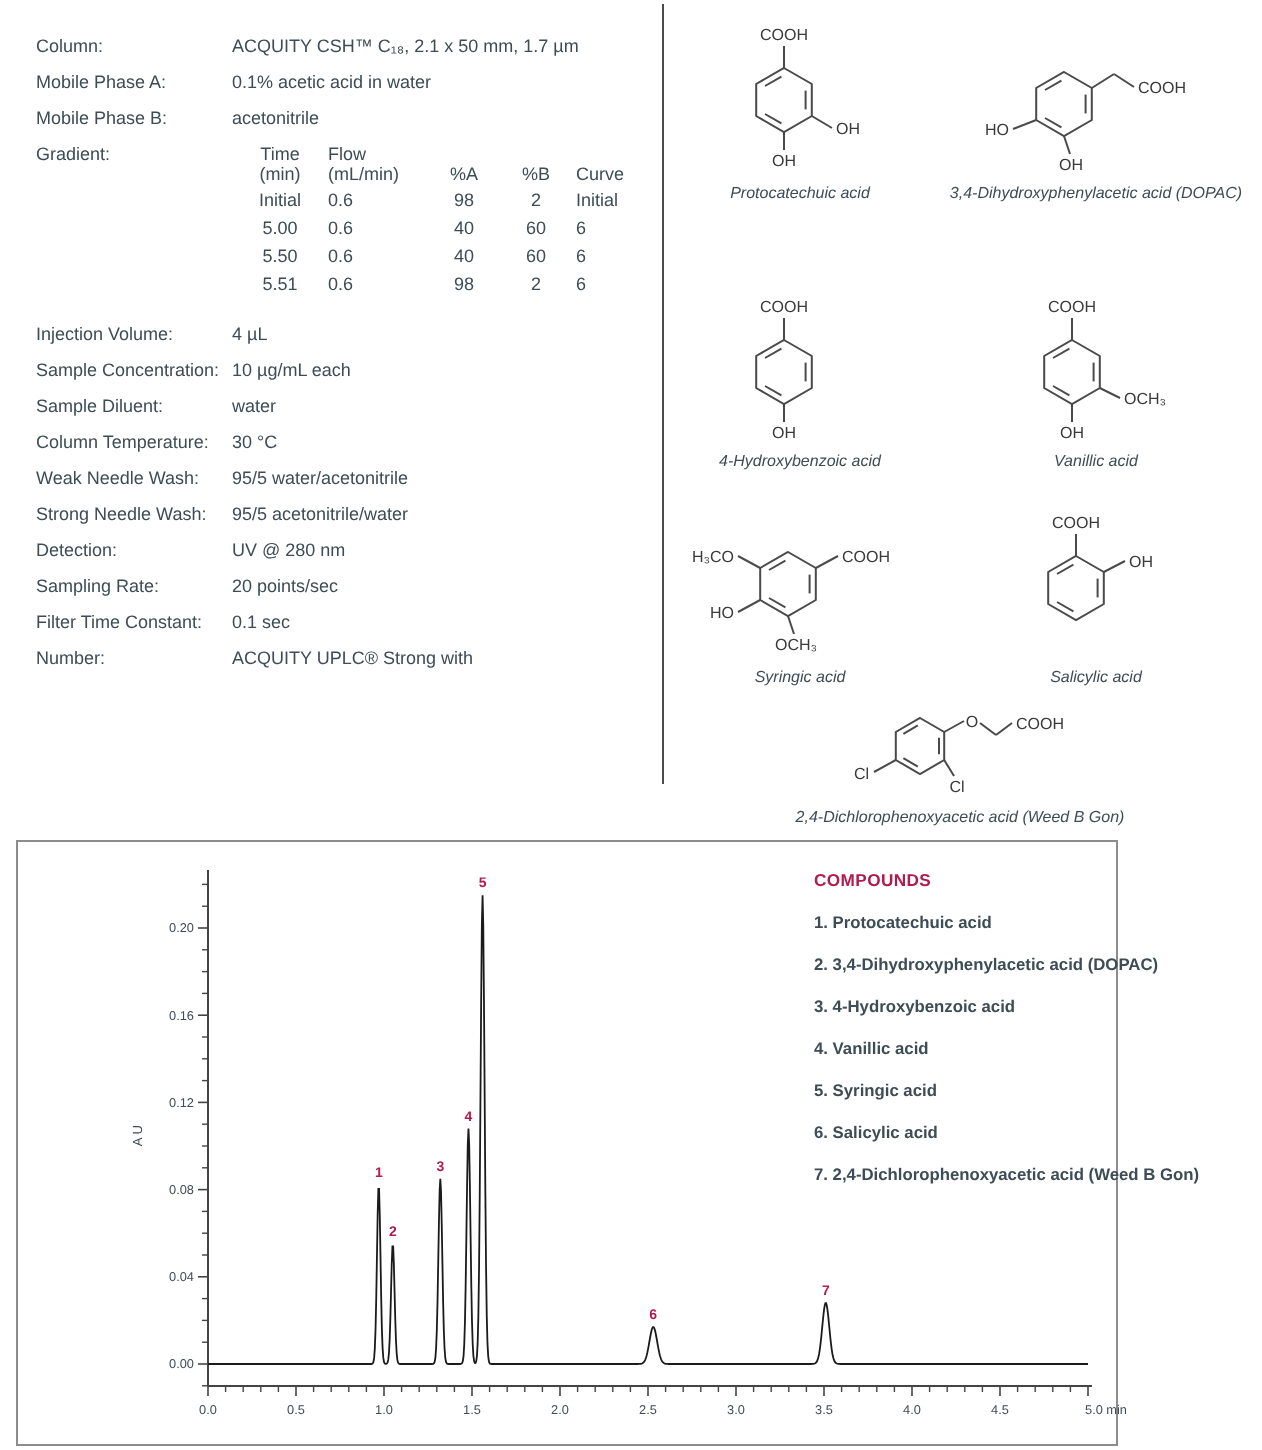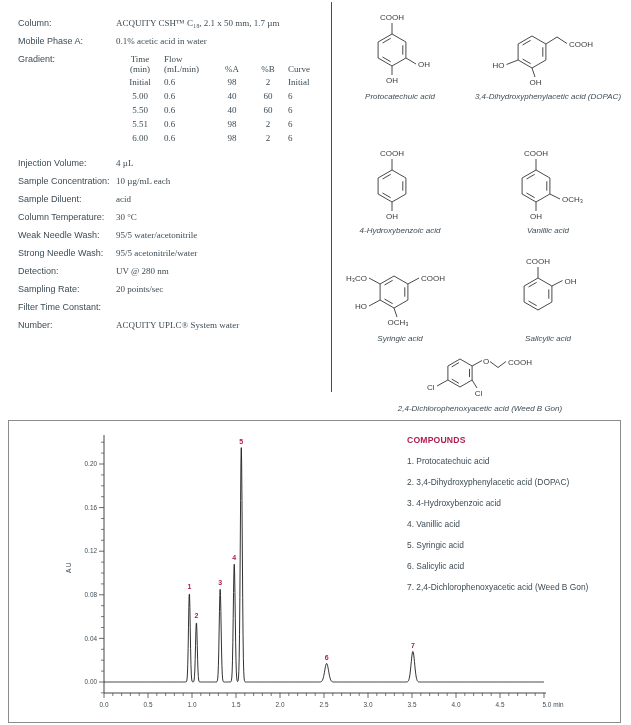--- a/index.html
+++ b/index.html
@@ -6,21 +6,21 @@
   html,body { margin:0; padding:0; background:#fff; }
   body {
     width:631px; height:725px; position:relative; overflow:hidden;
     font-family:"Liberation Sans", sans-serif; color:#3d4c55;
     -webkit-font-smoothing:antialiased;
   }
   
   .method { position:absolute; left:18px; top:5px; width:320px; font-size:9px; line-height:11px;margin-top:13px; }
   .mrow { display:flex; margin-bottom:7px; }
   .mlabel { width:98px; flex:none; }
-  .mvalue { flex:1;font-family:Liberation Serif, serif; }
+  .mvalue { flex:1; }
   .gtable { border-collapse:collapse; font-size:9px; margin-bottom:4px; }
   .gtable th { font-weight:normal; vertical-align:bottom; line-height:10px; white-space:pre-line; padding:0 0 3px 0; }
   .gtable td { padding:0; height:14px; vertical-align:top; }
   .c0 { width:48px; text-align:center; }
   .c1 { width:52px; text-align:left; }
   .c2 { width:32px; text-align:center; }
   .c3 { width:40px; text-align:center; }
   .c4 { width:48px; text-align:left; }
   
   .divider { position:absolute; left:331px; top:2px; width:1px; height:390px; background:#4a4a4a; }
@@ -29,38 +29,42 @@
   .struct svg { display:block; font-family:inherit; }
   .cap { font-size:8px; white-space:nowrap; text-align:right; margin-top:4px; color:#3d4c55;font-style:italic; }
   .s1 { left:330px; top:6px;  width:140px; }
   .s2 { left:466px; top:6px;  width:164px; }
   .s3 { left:330px; top:140px; width:140px; }
   .s4 { left:466px; top:140px; width:164px; }
   .s5 { left:330px; top:252px; width:140px; }
   .s6 { left:466px; top:252px; width:164px; }
   .s7 { left:345px; top:344px; width:270px; }
   
-  .panel { position:absolute; left:8px; top:420px; width:613px; height:303px; border:1px solid #8c8c8c; background:#fff; }
+  .panel { position:absolute; left:8px; top:420px; width:551px; height:303px; border:1px solid #8c8c8c; background:#fff; }
   #chrom { position:absolute; left:0; top:0; font-family:inherit; }
   .legend { position:absolute; left:398px; top:14px; width:212px; font-size:8.4px; }
   .legend-title { font-weight:bold; font-size:8.6px; margin-bottom:10px; letter-spacing:0.2px; }
-  .legend-item { line-height:12px; margin-bottom:9px; white-space:nowrap; }
+  .legend-item { line-height:12px; margin-bottom:9px; white-space:nowrap;font-weight:bold; }
 </style>
 </head>
 <body>
 
 <div class="method">
   <div id="m-top">
       <div class="mrow">
         <div class="mlabel">Column:</div>
         <div class="mvalue">ACQUITY CSH™ C₁₈, 2.1 x 50 mm, 1.7 µm</div>
       </div>
       <div class="mrow">
         <div class="mlabel">Mobile Phase A:</div>
         <div class="mvalue">0.1% acetic acid in water</div>
+      </div>
+      <div class="mrow">
+        <div class="mlabel">Mobile Phase B:</div>
+        <div class="mvalue">acetonitrile</div>
       </div>
     </div>
   <div class="mrow">
     <div class="mlabel">Gradient:</div>
     <div class="mvalue">
       <table class="gtable">
         <thead>
           <tr>
             <th class="c0">Time
 (min)</th>
@@ -93,43 +97,36 @@
               <td class="c3">60</td>
               <td class="c4">6</td>
             </tr>
             <tr>
               <td class="c0">5.51</td>
               <td class="c1">0.6</td>
               <td class="c2">98</td>
               <td class="c3">2</td>
               <td class="c4">6</td>
             </tr>
-            <tr>
-              <td class="c0">6.00</td>
-              <td class="c1">0.6</td>
-              <td class="c2">98</td>
-              <td class="c3">2</td>
-              <td class="c4">6</td>
-            </tr>
           </tbody>
       </table>
     </div>
   </div>
   <div id="m-bottom">
       <div class="mrow">
         <div class="mlabel">Injection Volume:</div>
         <div class="mvalue">4 µL</div>
       </div>
       <div class="mrow">
         <div class="mlabel">Sample Concentration:</div>
         <div class="mvalue">10 µg/mL each</div>
       </div>
       <div class="mrow">
         <div class="mlabel">Sample Diluent:</div>
-        <div class="mvalue">acid</div>
+        <div class="mvalue">water</div>
       </div>
       <div class="mrow">
         <div class="mlabel">Column Temperature:</div>
         <div class="mvalue">30 °C</div>
       </div>
       <div class="mrow">
         <div class="mlabel">Weak Needle Wash:</div>
         <div class="mvalue">95/5 water/acetonitrile</div>
       </div>
       <div class="mrow">
@@ -139,24 +136,25 @@
       <div class="mrow">
         <div class="mlabel">Detection:</div>
         <div class="mvalue">UV @ 280 nm</div>
       </div>
       <div class="mrow">
         <div class="mlabel">Sampling Rate:</div>
         <div class="mvalue">20 points/sec</div>
       </div>
       <div class="mrow">
         <div class="mlabel">Filter Time Constant:</div>
+        <div class="mvalue">0.1 sec</div>
       </div>
       <div class="mrow">
         <div class="mlabel">Number:</div>
-        <div class="mvalue">ACQUITY UPLC® System water</div>
+        <div class="mvalue">ACQUITY UPLC® Strong with</div>
       </div>
       <div class="mrow">
         <div class="mlabel"></div>
       </div>
     </div>
 </div>
 
 <div class="divider"></div>
 
 <div class="struct s1">

